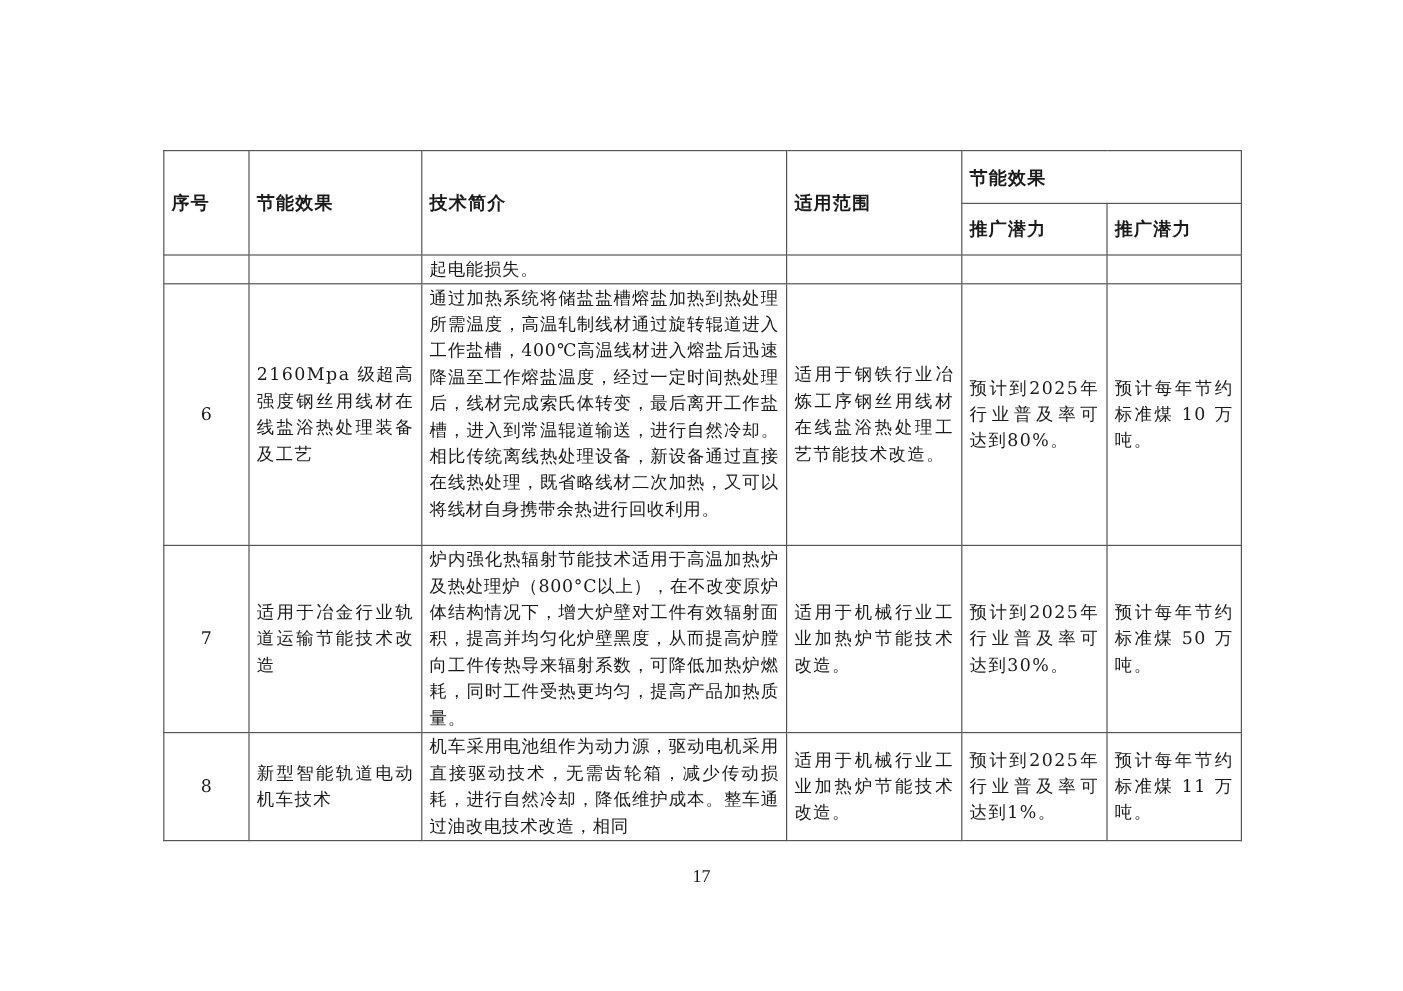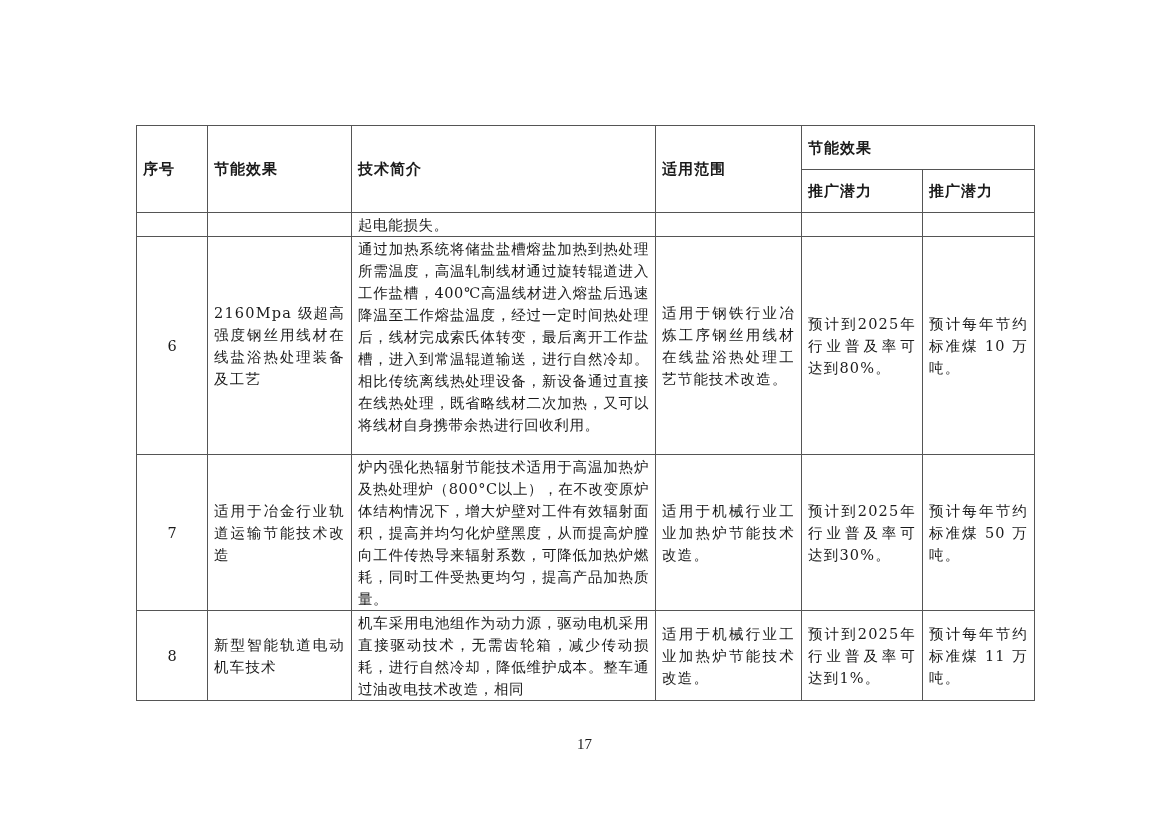--- a/index.html
+++ b/index.html
@@ -26,21 +26,20 @@
     text-align: left;
     letter-spacing: 1px;
   }
   .c-num { text-align: center; }
   .c-text { text-align: justify; text-align-last: left; letter-spacing: 1.2px; }
   .c-desc { text-align: justify; text-align-last: left; letter-spacing: 0.6px; vertical-align: top !important; padding-top: 1px !important; }
   .page-number {
     position: absolute; left: 0; width: 1169px; top: 723px;
     text-align: center; font-size: 15px;
     font-family: "Liberation Serif", "DejaVu Serif", serif;
-    margin-top: 13px;
   }
 </style>
 </head>
 <body>
 
 <div class="page">
   <table class="tech">
     <colgroup>
       <col style="width:71px">
       <col style="width:144px">

